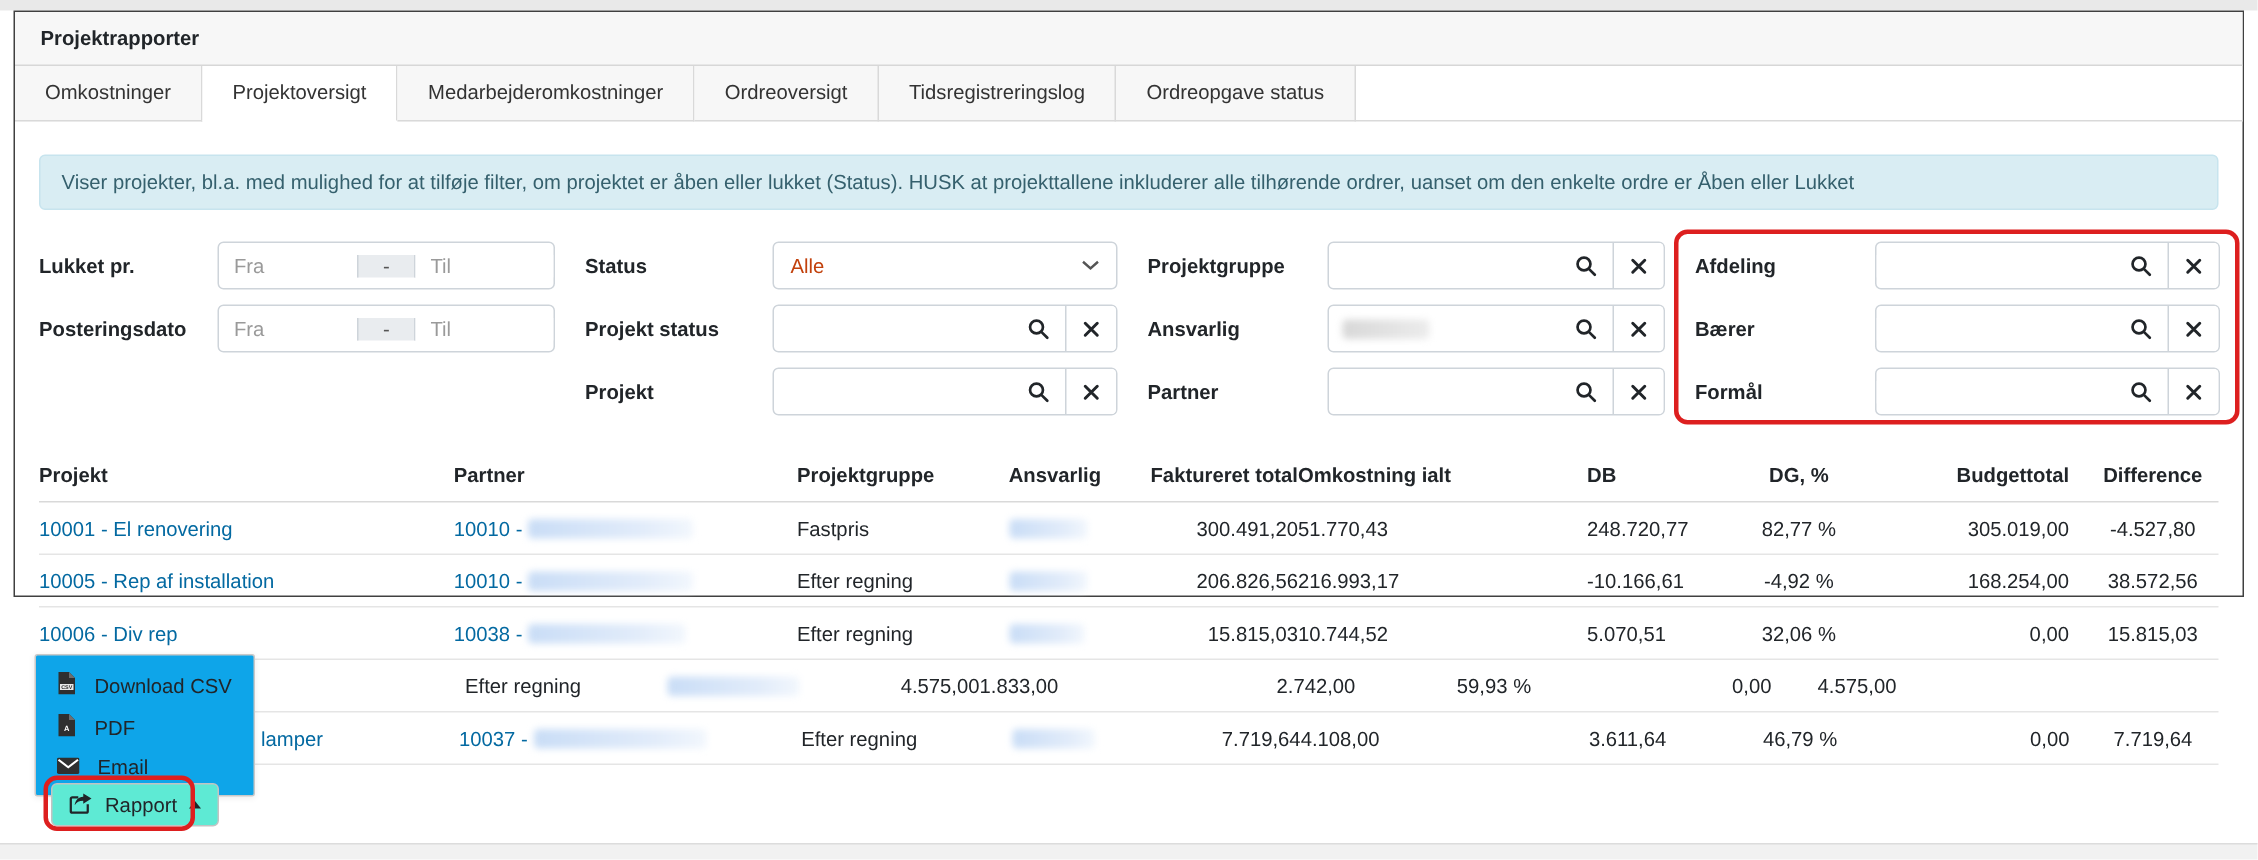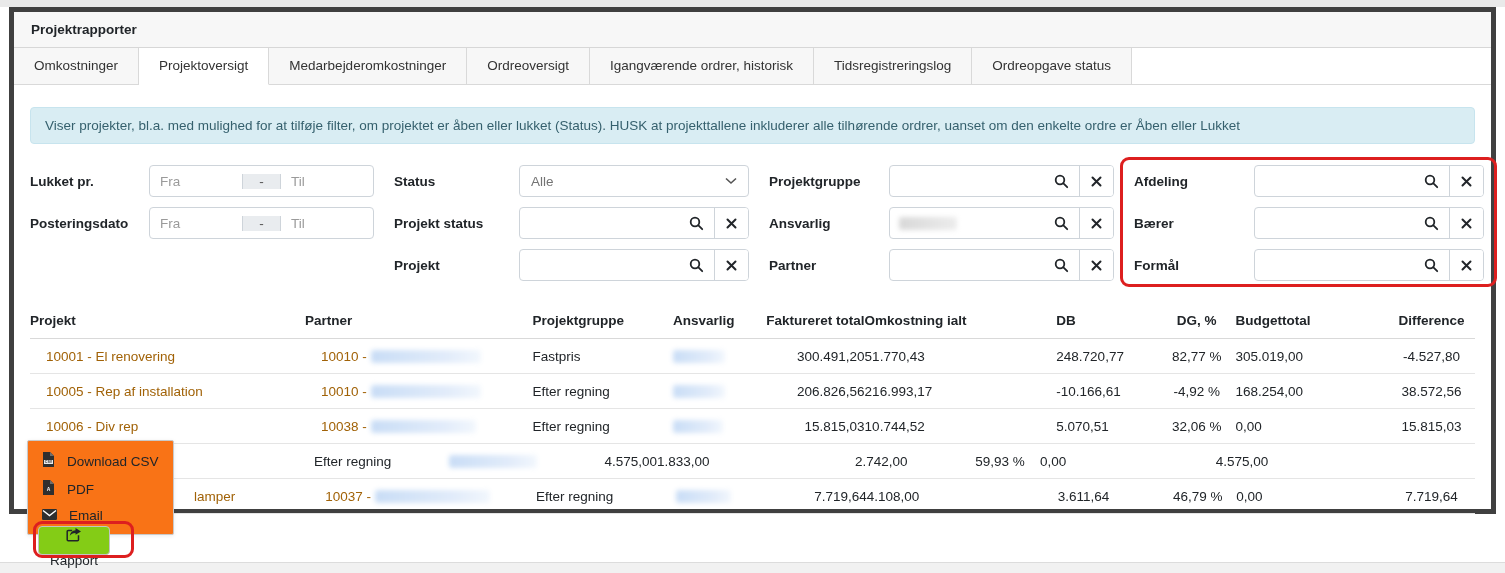--- a/index.html
+++ b/index.html
@@ -1,77 +1,76 @@
 <!DOCTYPE html>
 <html><head>
 <meta charset="utf-8">
 <style>
   * { margin:0; padding:0; box-sizing:border-box; }
   html,body { width:1505px; height:573px; background:#fff; font-family:"Liberation Sans", sans-serif; font-size:13.5px; color:#212529; overflow:hidden; }
   .top-strip { position:absolute; left:0; top:0; width:1505px; height:7px; background:#e9e9e9; }
   .bottom-strip { position:absolute; left:0; top:562px; width:1505px; height:11px; background:#f1f1f1; border-top:1px solid #dcdcdc; }
-  .panel { position:absolute; left:9px; top:7px; width:1487px; height:507px; background:#fff; border:5px solid #404040; }
+  .panel { position:absolute; left:9px; top:7px; width:1487px; height:391px; background:#fff; border:1px solid #404040; }
   .panel-header { height:36px; line-height:35px; background:#f7f7f7; border-bottom:1px solid #d7d7d7; padding-left:17px; font-weight:bold; font-size:13.5px; }
   .tabs { display:flex; height:37px; background:#fff; }
   .tab { background:#f7f7f7; border-right:1px solid #d9d9d9; border-bottom:1px solid #d9d9d9; padding:0 20px; line-height:36px; white-space:nowrap; cursor:pointer; color:#333; }
   .tab.active { background:#fff; border-bottom-color:#fff; }
   .tabs .filler { flex:1; border-bottom:1px solid #d9d9d9; }
   .content { position:relative; padding:22px 16px 0 16px; }
   .banner { background:#d9edf3; border:1px solid #c7e4ee; border-radius:4px; padding:10px 14px; color:#35606d; margin-bottom:21px; }
   
   .filters { display:grid; grid-template-columns:119px 245px 125px 250px 120px 245px 120px 233px; row-gap:10px; align-items:center; margin-bottom:26px; }
   .flabel { font-weight:bold; padding-right:6px; }
   .dgroup { display:flex; height:32px; width:225px; border:1px solid #ced4da; border-radius:4px; overflow:hidden; background:#fff;align-items:center; }
   .dgroup input { width:92px; border:0; outline:0; padding:0 10px; font:inherit; color:#444; }
   .dgroup input::placeholder { color:#9a9a9a; }
   .dsep { flex:1; background:#e9ecef; border-left:1px solid #ced4da; border-right:1px solid #ced4da; display:flex; align-items:center; justify-content:center; color:#555; }
-  .sel { width:230px; height:32px; border:1px solid #ced4da; border-radius:4px; background:#fff; display:flex; align-items:center; justify-content:space-between; padding:0 11px; color:#737373; cursor:pointer; }
+  .sel { width:230px; height:32px; border:1px solid #ced4da; border-radius:4px; background:#fff; display:flex; align-items:center; justify-content:space-between; padding:0 11px; color:#c2410c; cursor:pointer; }
   .sgroup { display:flex; align-items:center; height:32px; background:#fff; border:1px solid #ced4da; border-radius:4px; overflow:hidden; }
   .sgroup.w225 { width:225px; } .sgroup.w230 { width:230px; }
   .sgroup input { flex:1; min-width:0; border:0; outline:0; padding:0 9px; font:inherit; }
   .sbtn { width:36px; height:100%; display:flex; align-items:center; justify-content:center; background:#fff; cursor:pointer; }
   .xbtn { width:34px; height:100%; border-left:1px solid #ced4da; display:flex; align-items:center; justify-content:center; background:#fff; cursor:pointer; }
   .blob { display:inline-block; height:13px; border-radius:3px; background:linear-gradient(90deg,#c9ddf6,#e2ecfa 70%,#f2f7fd); filter:blur(2.5px); vertical-align:middle; }
   .blob.gray { background:linear-gradient(90deg,#d8d8d8,#ececec); }
   
   .anno { position:absolute; border:3px solid #dd1f1f; border-radius:9px; pointer-events:none; z-index:60; }
   .anno-filters { left:1106px; top:72px; width:377px; height:130px; }
   .anno-report { left:19px; top:436px; width:101px; height:37px; }
   
   .table { margin-top:22px; }
   .thead { display:flex; font-weight:bold; padding:6px 0 10px 0; border-bottom:1px solid #d9d9d9; }
   .trow { display:flex; align-items:center; height:35px; border-bottom:1px solid #e5e5e5; }
   .c0{width:284px;} .c1{width:235px;} .c2{width:145px;} .c3{width:90px;}
   .c4{width:108px;text-align:right;} .c5{width:198px;text-align:left;} .c6{width:105px;text-align:left;}
-  .c7{width:80px;text-align:center;} .c8{width:145px;text-align:left;} .c9{width:90px;text-align:center;margin-left:12px;}
-  a.lnk { color:#a16207; text-decoration:none; cursor:pointer;margin-left:16px; }
+  .c7{width:80px;text-align:center;} .c8{width:145px;text-align:right;} .c9{width:90px;text-align:center;margin-left:12px;}
+  a.lnk { color:#0369a1; text-decoration:none; cursor:pointer; }
   .indent-lamper { padding-left:148px; }
   
-  .menu { position:absolute; left:13px; top:355px; width:147px; background:#f97316; border:1px solid #c9c9c9; border-radius:2px; padding:6px 0; z-index:40; box-shadow:0 1px 4px rgba(0,0,0,0.08); }
+  .menu { position:absolute; left:13px; top:355px; width:147px; background:#0ea5e9; border:1px solid #c9c9c9; border-radius:2px; padding:6px 0; z-index:40; box-shadow:0 1px 4px rgba(0,0,0,0.08); }
   .menu-item { display:flex; align-items:center; gap:12px; padding:5px 14px; cursor:pointer; white-space:nowrap; }
   
-  .report-btn { position:absolute; left:24px; top:441px; height:29px; background:#84cc16; border:1px solid #c3c3c3; border-radius:4px; display:flex; align-items:center; gap:8px; padding:0 11px; cursor:pointer; z-index:41;flex-direction:column; }
+  .report-btn { position:absolute; left:24px; top:441px; height:29px; background:#5eead4; border:1px solid #c3c3c3; border-radius:4px; display:flex; align-items:center; gap:8px; padding:0 11px; cursor:pointer; z-index:41; }
   .caret-up { width:0; height:0; border-left:4px solid transparent; border-right:4px solid transparent; border-bottom:5px solid #212529; }
   .chev-down { display:flex; }
 </style>
 </head>
 <body>
 
 <div class="top-strip"></div>
 <div class="bottom-strip"></div>
 
 <div class="panel">
   <div class="panel-header">Projektrapporter</div>
 
   <div class="tabs">
     <div class="tab">Omkostninger</div>
     <div class="tab active">Projektoversigt</div>
     <div class="tab">Medarbejderomkostninger</div>
     <div class="tab">Ordreoversigt</div>
-    <div class="tab">Igangværende ordrer, historisk</div>
     <div class="tab">Tidsregistreringslog</div>
     <div class="tab">Ordreopgave status</div>
     <div class="filler"></div>
   </div>
 
   <div class="content">
     <div class="banner">Viser projekter, bl.a. med mulighed for at tilføje filter, om projektet er åben eller lukket (Status). HUSK at projekttallene inkluderer alle tilhørende ordrer, uanset om den enkelte ordre er Åben eller Lukket</div>
 
     <div class="filters">
 

